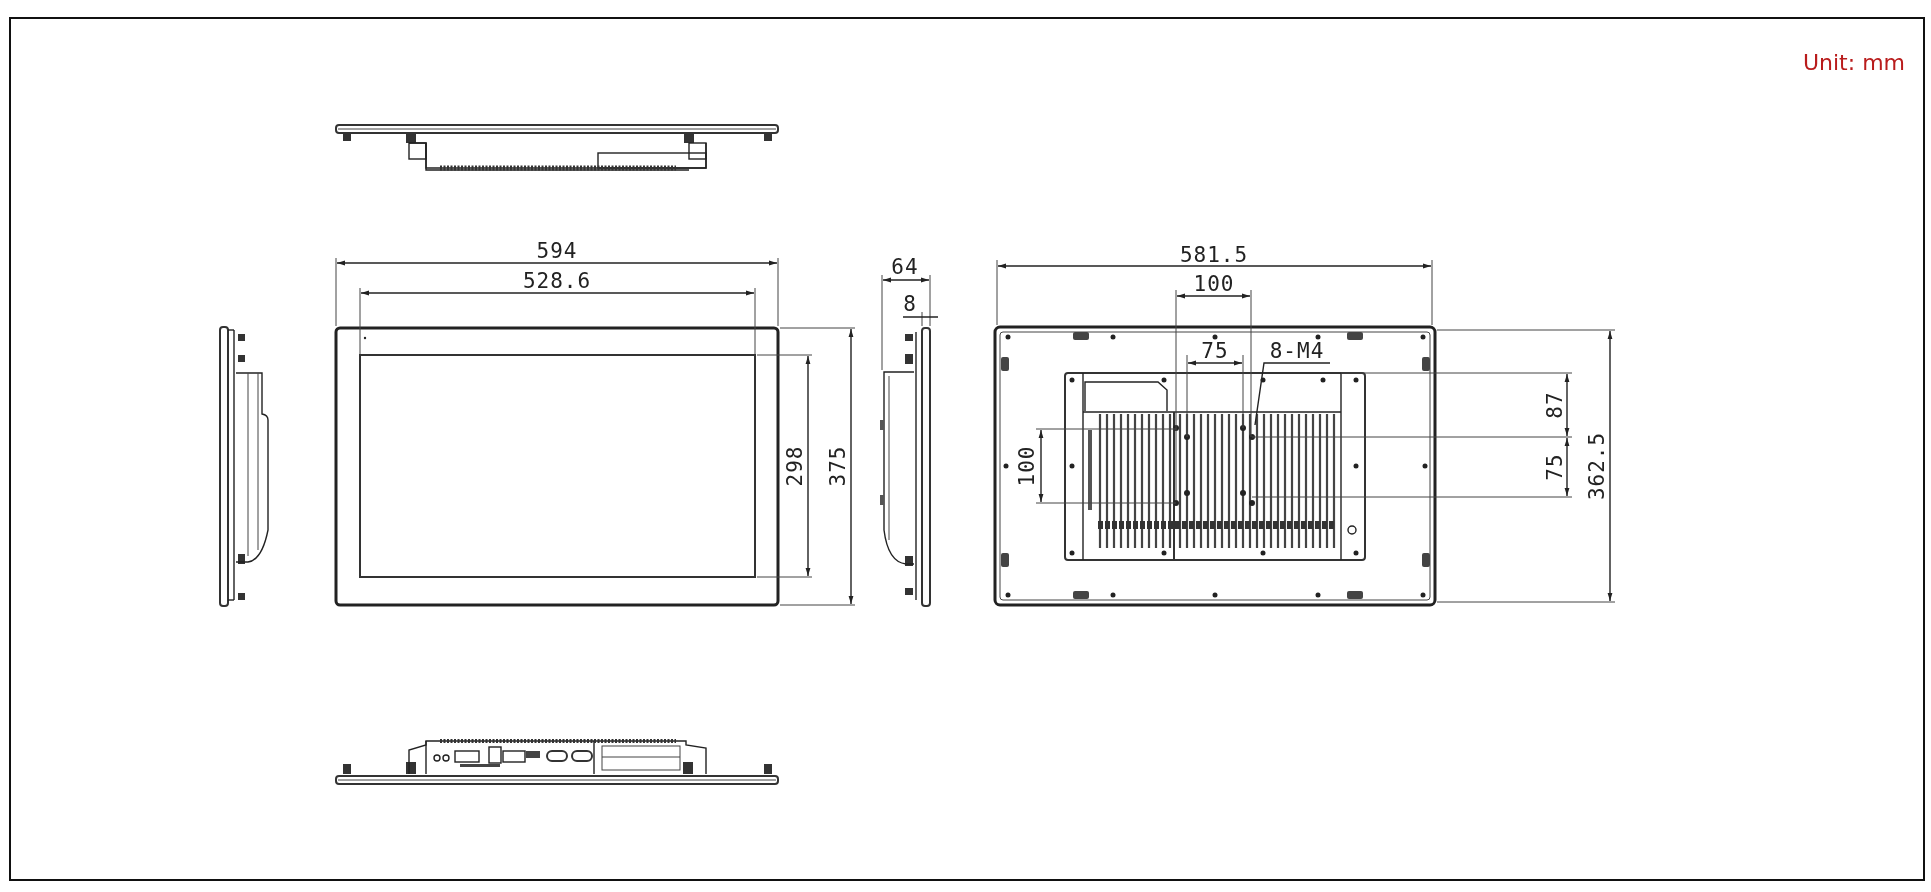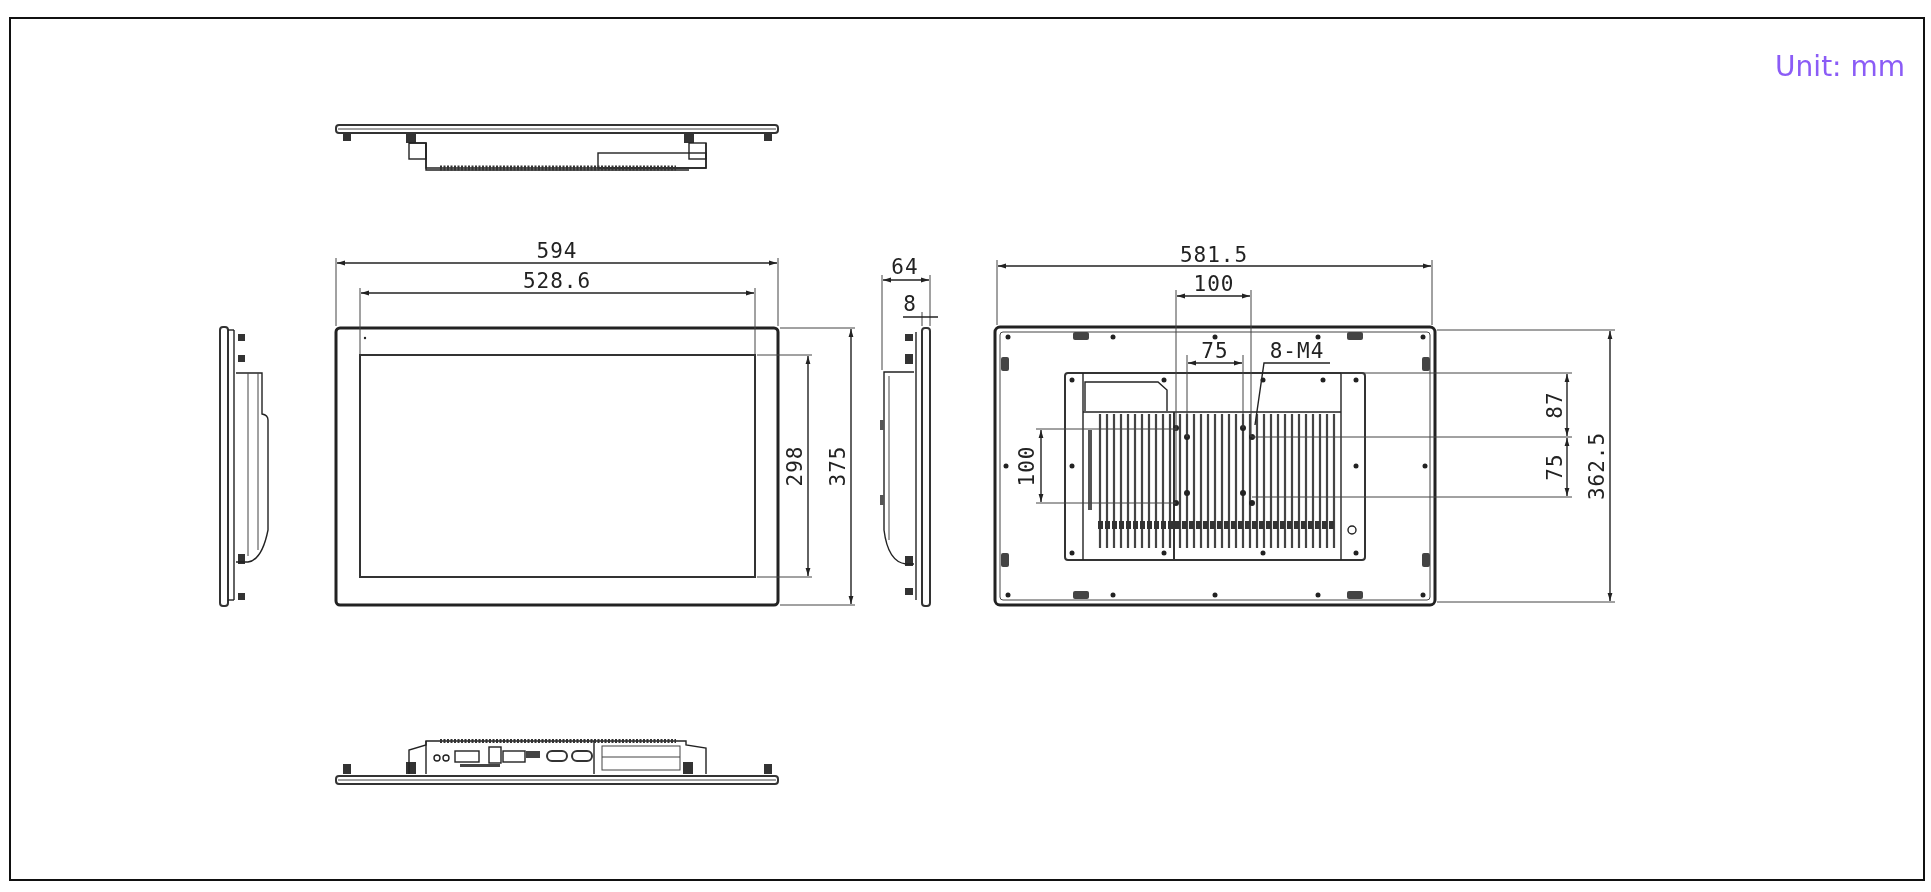--- a/index.html
+++ b/index.html
@@ -1,20 +1,20 @@
 <!DOCTYPE html>
 <html><head>
 <meta charset="utf-8">
 <style>
   html, body { margin: 0; padding: 0; background: #ffffff; }
   body { width: 1931px; height: 892px; position: relative; overflow: hidden;
          font-family: "DejaVu Sans", sans-serif; }
   .frame { position: absolute; left: 9px; top: 17px; width: 1916px; height: 864px;
            border: 2px solid #111; box-sizing: border-box; background: #fff; }
-  .unit-label { position: absolute; right: 26px; top: 50px; font-size: 28px; color: #8b5cf6;
+  .unit-label { position: absolute; right: 26px; top: 50px; font-size: 22px; color: #b91c1c;
                 font-family: "DejaVu Sans", sans-serif; }
   svg { position: absolute; left: 0; top: 0; }
   .dim { font-family: "DejaVu Sans Mono", monospace; font-size: 21px; fill: #222; letter-spacing: 1px; }
   .ln { stroke: #222; stroke-width: 1.4; fill: none; }
   .thick { stroke: #222; stroke-width: 3; fill: none; }
   .med { stroke: #333; stroke-width: 2; fill: none; }
   .thin { stroke: #444; stroke-width: 1; fill: none; }
   .fin { stroke: #444; stroke-width: 2.2; }
 </style>
 </head>

